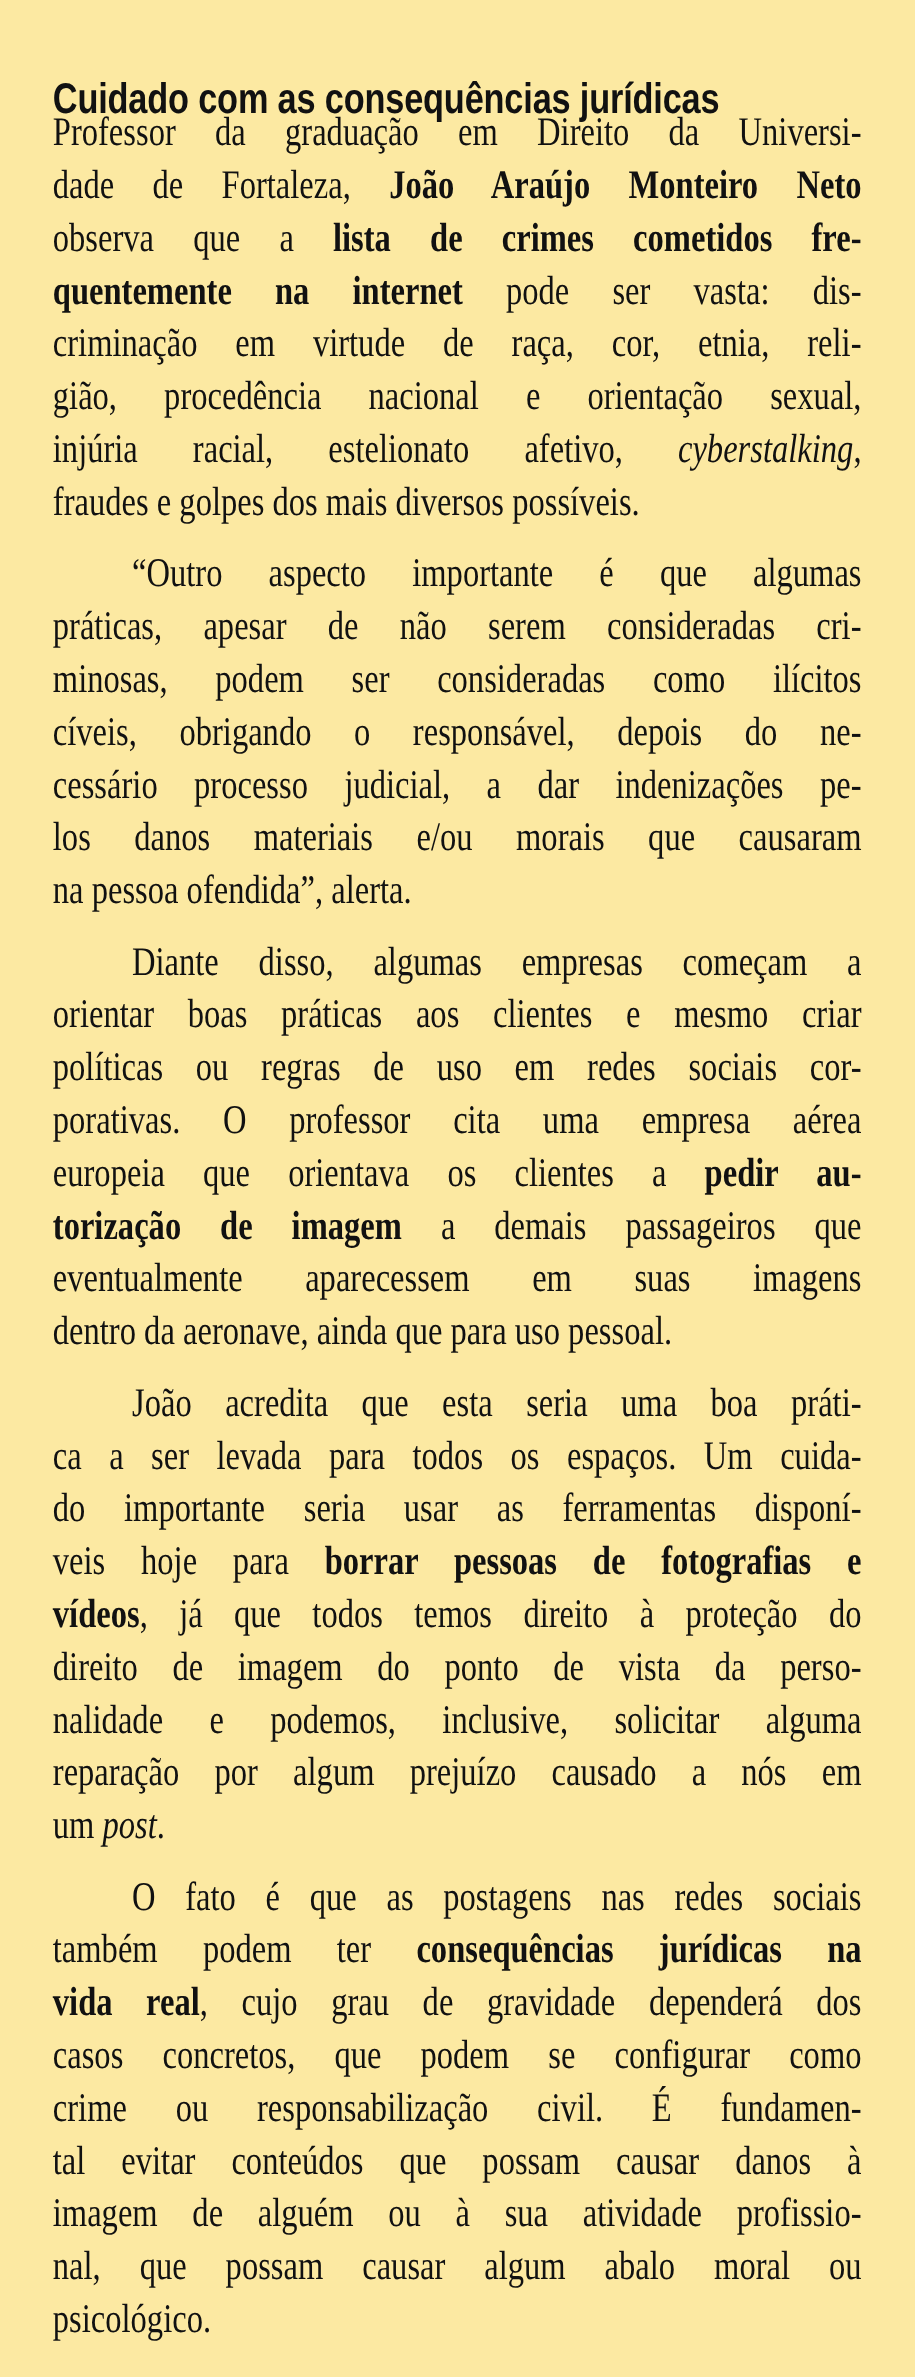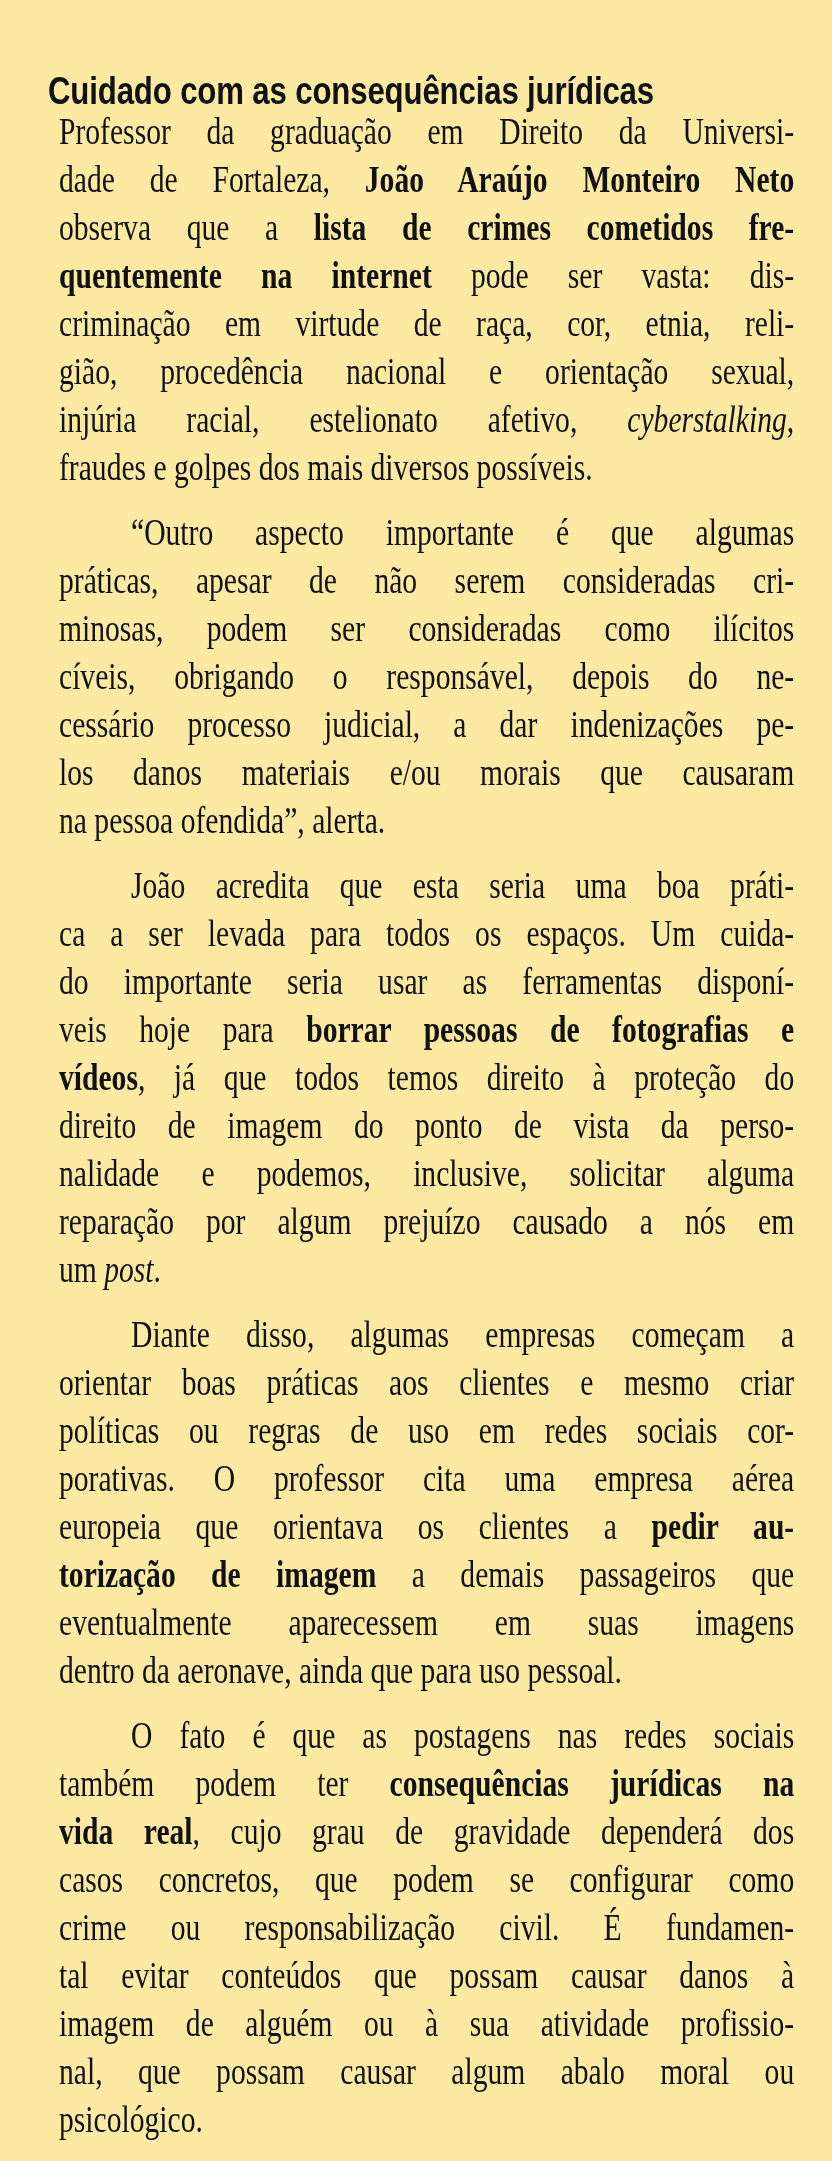--- a/index.html
+++ b/index.html
@@ -69,60 +69,60 @@
     white-space: normal;
   }
   .b { font-weight: bold; }
   .i { font-style: italic; }
 </style>
 </head>
 <body>
 
 <div class="article">
   <h2 class="heading">Cuidado com as consequências jurídicas</h2>
-  <div class="body-text" id="body-text" style="margin: 11px;">
+  <div class="body-text" id="body-text" style="margin: 0px;">
       <div class="para">
         <span class="line indent-0"><span class="seg">Professor da graduação em Direito da Universi-</span></span>
         <span class="line"><span class="seg">dade de Fortaleza, </span><span class="seg b">João Araújo Monteiro Neto</span></span>
         <span class="line"><span class="seg">observa que a </span><span class="seg b">lista de crimes cometidos fre-</span></span>
         <span class="line"><span class="seg b">quentemente na internet</span><span class="seg"> pode ser vasta: dis-</span></span>
         <span class="line"><span class="seg">criminação em virtude de raça, cor, etnia, reli-</span></span>
         <span class="line"><span class="seg">gião, procedência nacional e orientação sexual,</span></span>
         <span class="line"><span class="seg">injúria racial, estelionato afetivo, </span><span class="seg i">cyberstalking</span><span class="seg">,</span></span>
         <span class="line last"><span class="seg">fraudes e golpes dos mais diversos possíveis.</span></span>
       </div>
       <div class="para">
         <span class="line indent-1 indent"><span class="seg">“Outro aspecto importante é que algumas</span></span>
         <span class="line"><span class="seg">práticas, apesar de não serem consideradas cri-</span></span>
         <span class="line"><span class="seg">minosas, podem ser consideradas como ilícitos</span></span>
         <span class="line"><span class="seg">cíveis, obrigando o responsável, depois do ne-</span></span>
         <span class="line"><span class="seg">cessário processo judicial, a dar indenizações pe-</span></span>
         <span class="line"><span class="seg">los danos materiais e/ou morais que causaram</span></span>
         <span class="line last"><span class="seg">na pessoa ofendida”, alerta.</span></span>
       </div>
       <div class="para">
+        <span class="line indent-2 indent"><span class="seg">Diante disso, algumas empresas começam a</span></span>
+        <span class="line"><span class="seg">orientar boas práticas aos clientes e mesmo criar</span></span>
+        <span class="line"><span class="seg">políticas ou regras de uso em redes sociais cor-</span></span>
+        <span class="line"><span class="seg">porativas. O professor cita uma empresa aérea</span></span>
+        <span class="line"><span class="seg">europeia que orientava os clientes a </span><span class="seg b">pedir au-</span></span>
+        <span class="line"><span class="seg b">torização de imagem</span><span class="seg"> a demais passageiros que</span></span>
+        <span class="line"><span class="seg">eventualmente aparecessem em suas imagens</span></span>
+        <span class="line last"><span class="seg">dentro da aeronave, ainda que para uso pessoal.</span></span>
+      </div>
+      <div class="para">
         <span class="line indent-3 indent"><span class="seg">João acredita que esta seria uma boa práti-</span></span>
         <span class="line"><span class="seg">ca a ser levada para todos os espaços. Um cuida-</span></span>
         <span class="line"><span class="seg">do importante seria usar as ferramentas disponí-</span></span>
         <span class="line"><span class="seg">veis hoje para </span><span class="seg b">borrar pessoas de fotografias e</span></span>
         <span class="line"><span class="seg b">vídeos</span><span class="seg">, já que todos temos direito à proteção do</span></span>
         <span class="line"><span class="seg">direito de imagem do ponto de vista da perso-</span></span>
         <span class="line"><span class="seg">nalidade e podemos, inclusive, solicitar alguma</span></span>
         <span class="line"><span class="seg">reparação por algum prejuízo causado a nós em</span></span>
         <span class="line last"><span class="seg">um </span><span class="seg i">post</span><span class="seg">.</span></span>
-      </div>
-      <div class="para">
-        <span class="line indent-2 indent"><span class="seg">Diante disso, algumas empresas começam a</span></span>
-        <span class="line"><span class="seg">orientar boas práticas aos clientes e mesmo criar</span></span>
-        <span class="line"><span class="seg">políticas ou regras de uso em redes sociais cor-</span></span>
-        <span class="line"><span class="seg">porativas. O professor cita uma empresa aérea</span></span>
-        <span class="line"><span class="seg">europeia que orientava os clientes a </span><span class="seg b">pedir au-</span></span>
-        <span class="line"><span class="seg b">torização de imagem</span><span class="seg"> a demais passageiros que</span></span>
-        <span class="line"><span class="seg">eventualmente aparecessem em suas imagens</span></span>
-        <span class="line last"><span class="seg">dentro da aeronave, ainda que para uso pessoal.</span></span>
       </div>
       <div class="para">
         <span class="line indent-4 indent"><span class="seg">O fato é que as postagens nas redes sociais</span></span>
         <span class="line"><span class="seg">também podem ter </span><span class="seg b">consequências jurídicas na</span></span>
         <span class="line"><span class="seg b">vida real</span><span class="seg">, cujo grau de gravidade dependerá dos</span></span>
         <span class="line"><span class="seg">casos concretos, que podem se configurar como</span></span>
         <span class="line"><span class="seg">crime ou responsabilização civil. É fundamen-</span></span>
         <span class="line"><span class="seg">tal evitar conteúdos que possam causar danos à</span></span>
         <span class="line"><span class="seg">imagem de alguém ou à sua atividade profissio-</span></span>
         <span class="line"><span class="seg">nal, que possam causar algum abalo moral ou</span></span>

